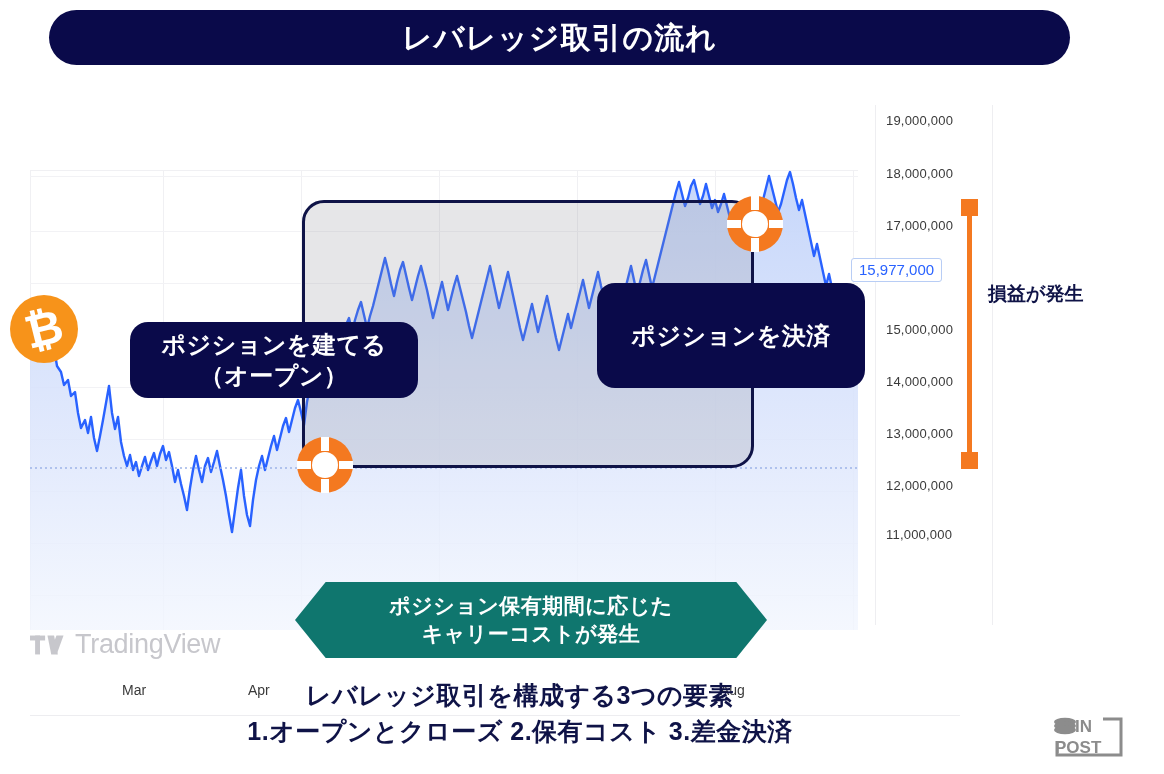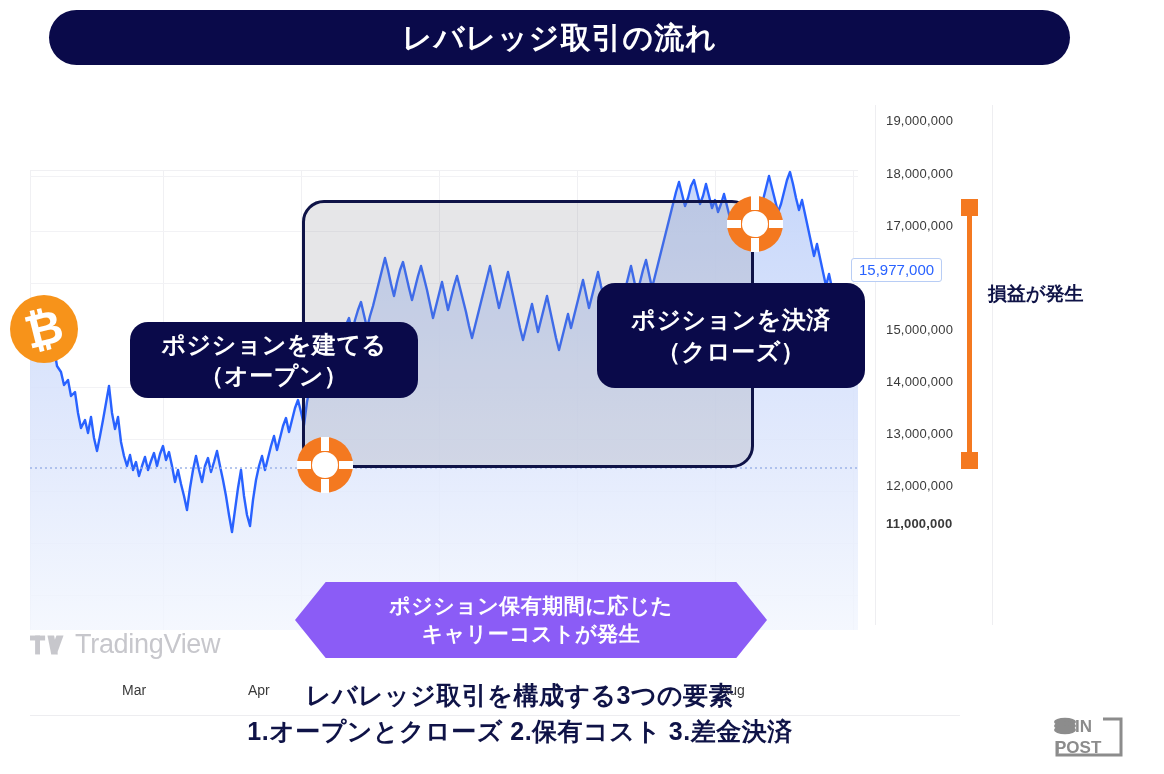--- a/index.html
+++ b/index.html
@@ -115,21 +115,21 @@
   .bracket .cap-top{top:1px;}
   .bracket .cap-bot{bottom:1px;}
   .bracket-text{
     position:absolute;left:988px;top:280px;width:170px;
     color:#0f1347;font-size:19px;font-weight:bold;line-height:1.45;z-index:22;
   }
 
   
   .hex-banner{
     position:absolute;left:295px;top:582px;width:472px;height:76px;z-index:26;
-    background:#8b5cf6;
+    background:#0f766e;
     clip-path:polygon(0% 50%, 6.5% 0%, 93.5% 0%, 100% 50%, 93.5% 100%, 6.5% 100%);
     display:flex;flex-direction:column;align-items:center;justify-content:center;
     color:#ffffff;font-weight:bold;font-size:21px;line-height:1.35;text-align:right;
     letter-spacing:.5px;
   }
 
   
   .tv{position:absolute;left:30px;top:629px;display:flex;align-items:center;gap:11px;z-index:5;}
   .tv .wordmark{color:#c7c7cc;font-size:27px;font-weight:500;letter-spacing:-.3px;}
 
@@ -240,21 +240,21 @@
     </div>
 
     <div class="yaxis">
       <div class="ylabel" style="top:8px;">19,000,000</div>
       <div class="ylabel" style="top:61px;">18,000,000</div>
       <div class="ylabel" style="top:113px;">17,000,000</div>
       <div class="ylabel" style="top:217px;">15,000,000</div>
       <div class="ylabel" style="top:269px;">14,000,000</div>
       <div class="ylabel" style="top:321px;">13,000,000</div>
       <div class="ylabel" style="top:373px;">12,000,000</div>
-      <div class="ylabel" style="top:411px;font-weight:bold;">11,000,000</div>
+      <div class="ylabel" style="top:422px;">11,000,000</div>
     </div>
 
     <div class="xlabel" style="left:92px;">Mar</div>
     <div class="xlabel" style="left:218px;">Apr</div>
     <div class="xlabel" style="left:690px;">Aug</div>
     <div class="xaxis-line"></div>
   </div>
 
   <div class="price-tag">15,977,000</div>
 
@@ -282,21 +282,20 @@
     <div class="inner"></div>
   </div>
 
   <div class="callout callout-open">
     <div>ポジションを建てる</div>
     <div>（オープン）</div>
   </div>
 
   <div class="callout callout-close">
     <div>ポジションを決済</div>
-    <div>（クローズ）</div>
   </div>
 
   <div class="bracket">
     <div class="bar"></div>
     <div class="cap cap-top"></div>
     <div class="cap cap-bot"></div>
   </div>
   <div class="bracket-text">
     <div>損益が発生</div>
   </div>

